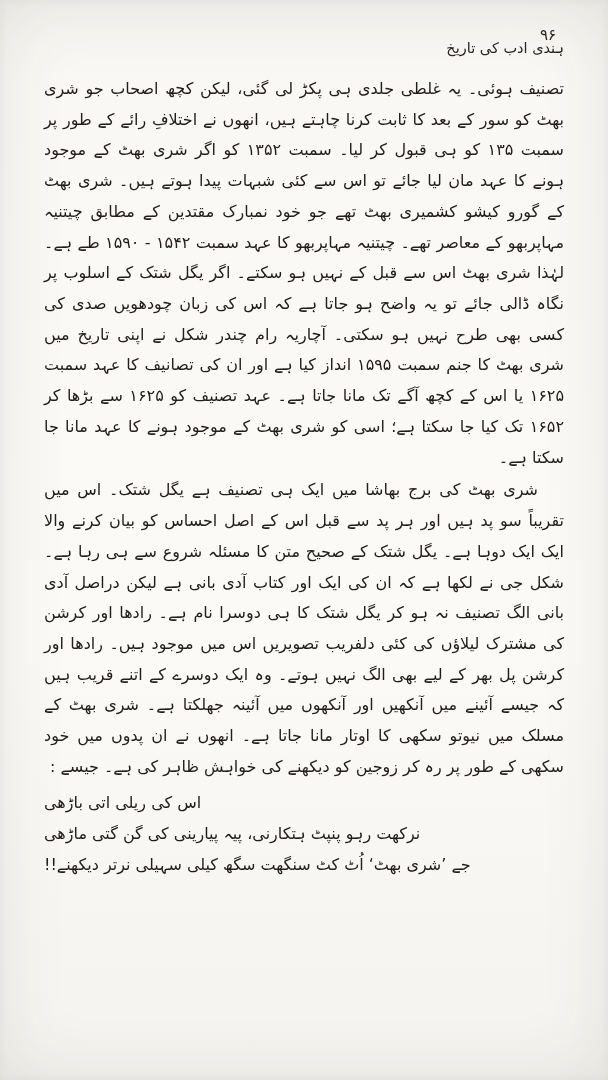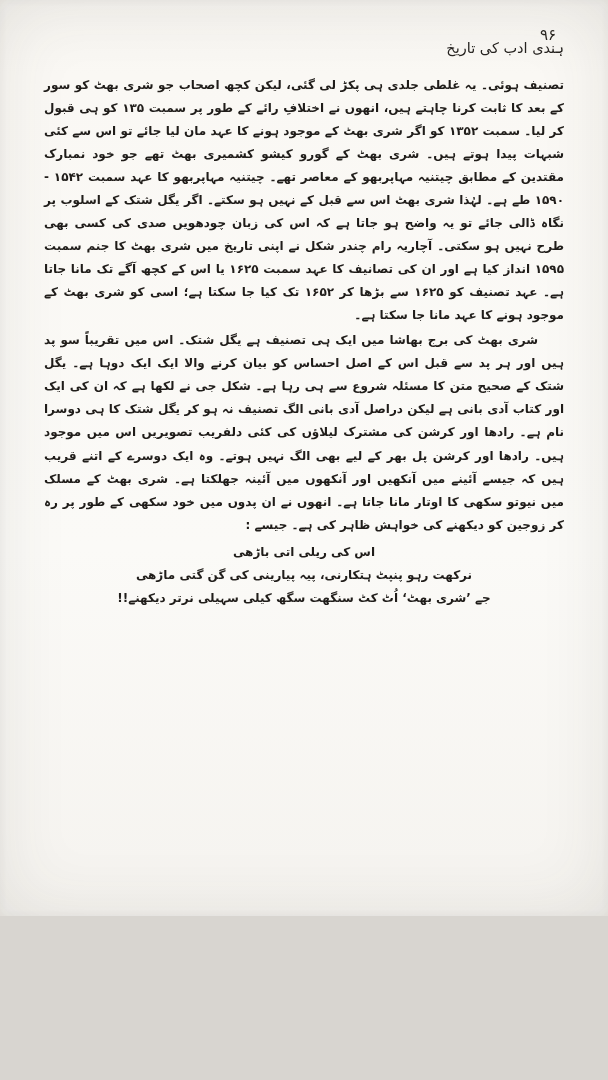--- a/index.html
+++ b/index.html
@@ -3,21 +3,21 @@
 <meta charset="utf-8">
 <style>
   html, body {
     margin: 0;
     padding: 0;
     background: #d8d5d0;
   }
   .scan-page {
     position: relative;
     width: 608px;
-    height: 916px;
+    height: 1080px;
     margin: 0 auto;
     box-sizing: border-box;
     background: linear-gradient(180deg, #f6f4f0 0%, #faf8f4 8%, #fbfaf7 60%, #f5f3ef 100%);
     box-shadow: inset 0 0 70px rgba(60,55,45,0.10), inset 0 0 8px rgba(60,55,45,0.06);
     font-family: "DejaVu Sans", sans-serif;
     color: #201d1a;
     direction: rtl;
     overflow: hidden;
     padding: 26px 44px 18px 44px;
   }
@@ -32,37 +32,36 @@
   }
   
   .page-number { left: auto; right: 52px; }
   .running-header {
     text-align: right;
     font-size: 14.5px;
     margin: 14px 0 18px 0;
     color: #262320;
   }
   .body-text {
-    font-size: 12px;
+    font-size: 16px;
     line-height: 1.92;
     text-align: justify;
     text-justify: inter-word;
-    font-weight: bold;
   }
   .para {
     margin: 0 0 2px 0;
   }
   .para.indent {
     text-indent: 26px;
   }
   .verse-block {
     margin: 4px 0 4px 0;
   }
   .verse-line {
-    text-align: center;
+    text-align: left;
     line-height: 1.95;
   }
   .closing {
     margin-top: 2px;
   }
 </style>
 </head>
 <body>
 
 <div class="scan-page">

